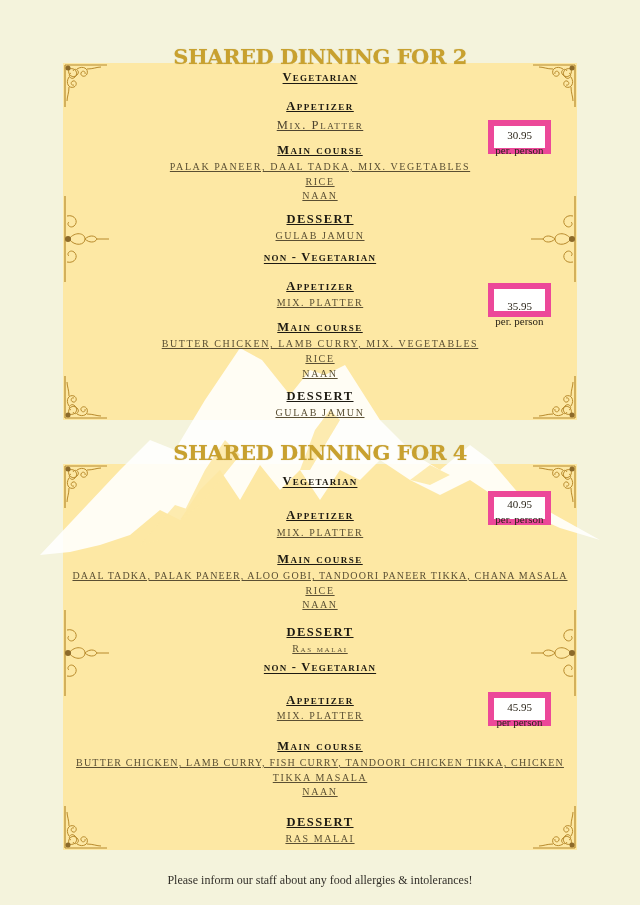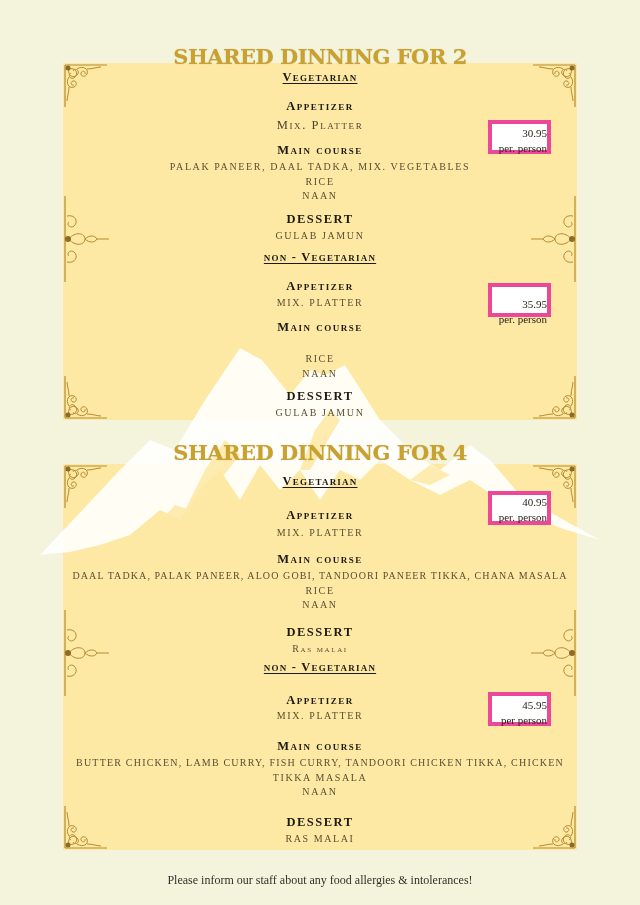--- a/index.html
+++ b/index.html
@@ -15,31 +15,31 @@
     text-shadow:0 0 1px rgba(160,120,20,0.4);
   }
   .panel {
     position:absolute; left:63px; width:514px;
     background:#fde8a4; z-index:1;
   }
   .orn { position:absolute; width:46px; height:46px; z-index:2; }
   .orn-mid { position:absolute; width:50px; height:86px; z-index:2; }
   .mountain { position:absolute; left:0; top:0; width:640px; height:905px; z-index:2; pointer-events:none; }
   .content { position:absolute; left:63px; width:514px; z-index:3; text-align:center; }
-  .line { position:absolute; left:0; width:100%; text-align:center; white-space:nowrap; }
+  .line { position:absolute; left:0; width:100%; text-align:center; white-space:nowrap;text-decoration:underline; }
   .sect {
     font-size:12.5px; font-weight:bold; color:#1d1a12; letter-spacing:1.2px;
     text-decoration:underline; text-underline-offset:2px; font-variant:small-caps;
   }
   .hd { font-size:12.5px; font-weight:bold; color:#1d1a12; letter-spacing:1.5px; font-variant:small-caps; }
   .item { font-size:10px; color:#5a4f33; letter-spacing:1.6px; text-transform:uppercase; }
   .item-lg { font-size:12.5px; color:#4d4430; letter-spacing:1.6px; }
   .price {
-    position:absolute; background:#ffffff; border:4px solid #ec4899;
-    font-size:11px; color:#2a2418; text-align:right; line-height:15px; z-index:4;
+    position:absolute; background:#ffffff; border:6px solid #ec4899;
+    font-size:11px; color:#2a2418; text-align:center; line-height:15px; z-index:4;
     box-sizing:border-box;
   }
   .footer {
     position:absolute; left:0; width:640px; top:873px; text-align:center;
     font-size:12px; color:#33302a; z-index:3;
   }
 </style>
 </head>
 <body>
 
@@ -124,20 +124,21 @@
   <div class="line item" style="top:98px;">PALAK PANEER, DAAL TADKA, MIX. VEGETABLES</div>
   <div class="line item" style="top:113px;">RICE</div>
   <div class="line item" style="top:127px;">NAAN</div>
   <div class="line hd" style="top:149px;">DESSERT</div>
   <div class="line item" style="top:167px;">GULAB JAMUN</div>
 
   <div class="line sect" style="top:187px;">non - Vegetarian</div>
   <div class="line hd" style="top:216px;">Appetizer</div>
   <div class="line item" style="top:234px;">Mix. platter</div>
   <div class="line hd" style="top:257px;">Main course</div>
+  <div class="line item" style="top:275px;">BUTTER CHICKEN, LAMB CURRY, MIX. VEGETABLES</div>
   <div class="line item" style="top:290px;">RICE</div>
   <div class="line item" style="top:305px;">NAAN</div>
   <div class="line hd" style="top:326px;">DESSERT</div>
   <div class="line item" style="top:344px;">GULAB JAMUN</div>
 </div>
 
 <div class="price" style="left:488px; top:120px; width:63px; height:34px; padding-top:2px;">
   <div>30.95</div>
   <div>per. person</div>
 </div>

